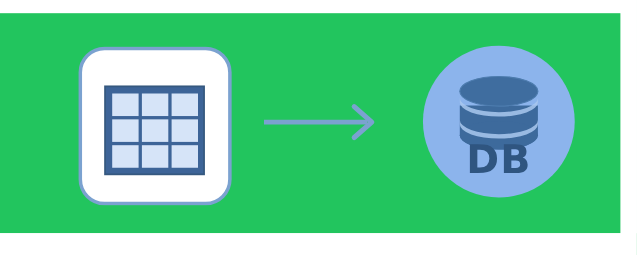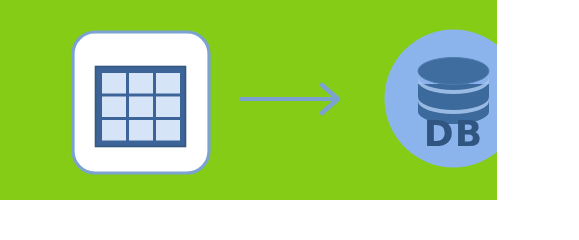--- a/index.html
+++ b/index.html
@@ -5,24 +5,25 @@
   html, body {
     margin: 0;
     padding: 0;
     background: #ffffff;
   }
   body {
     font-family: "Liberation Sans", sans-serif;
   }
   #diagram-canvas {
     position: relative;
-    width: 497px;
+    width: 564px;
     height: 200px;
-    background: #84cc16;
+    background: #22c55e;
     overflow: hidden;
+    margin-top: 12px;
   }
   .node {
     position: absolute;
   }
   
   #source-node {
     left: 71px;
     top: 30px;
     width: 140px;
     height: 145px;

